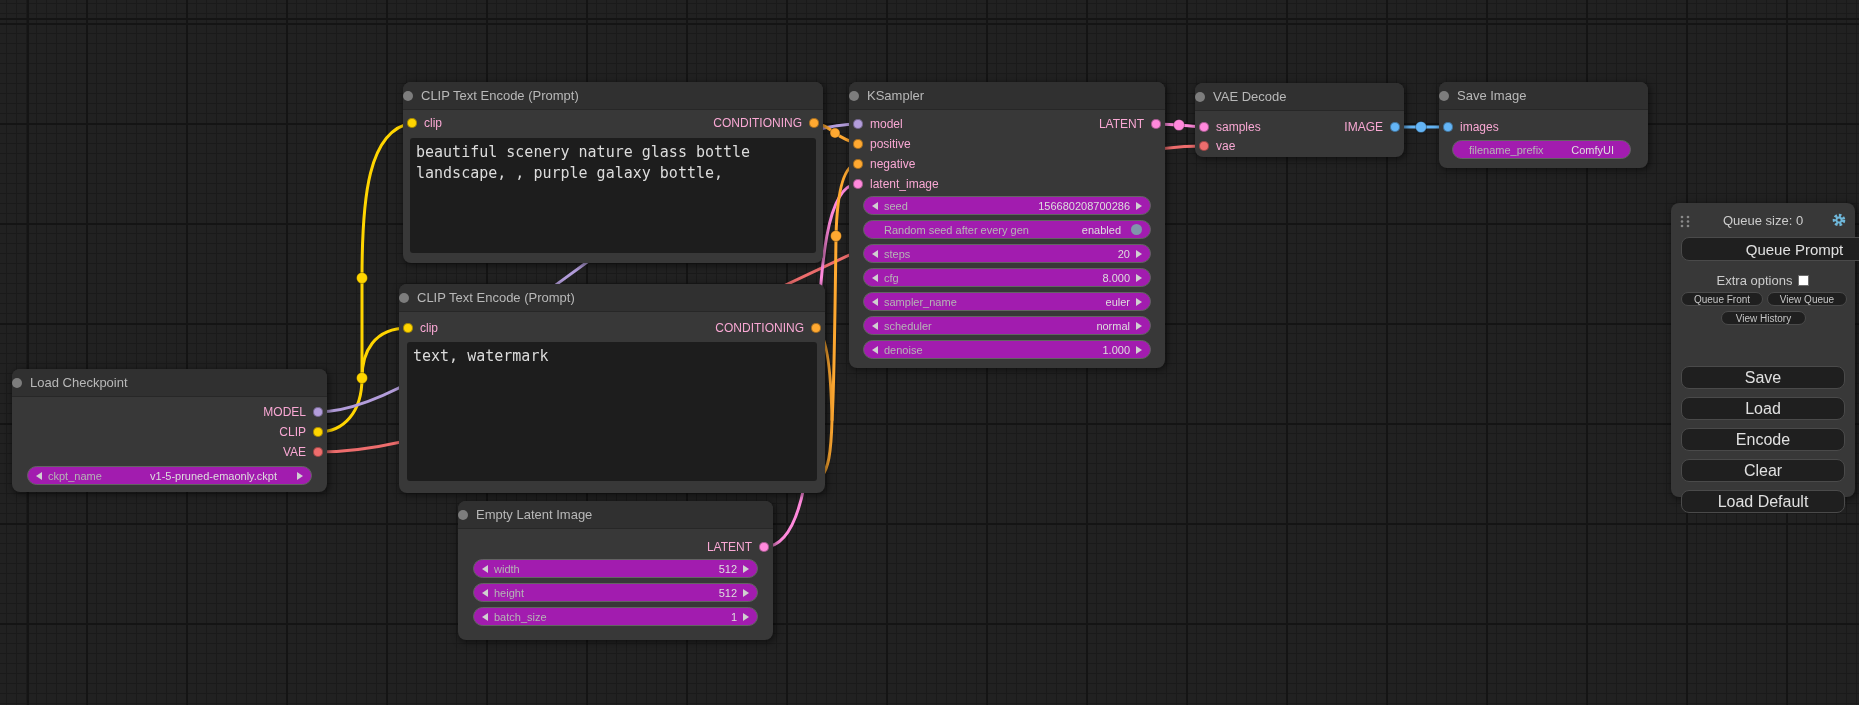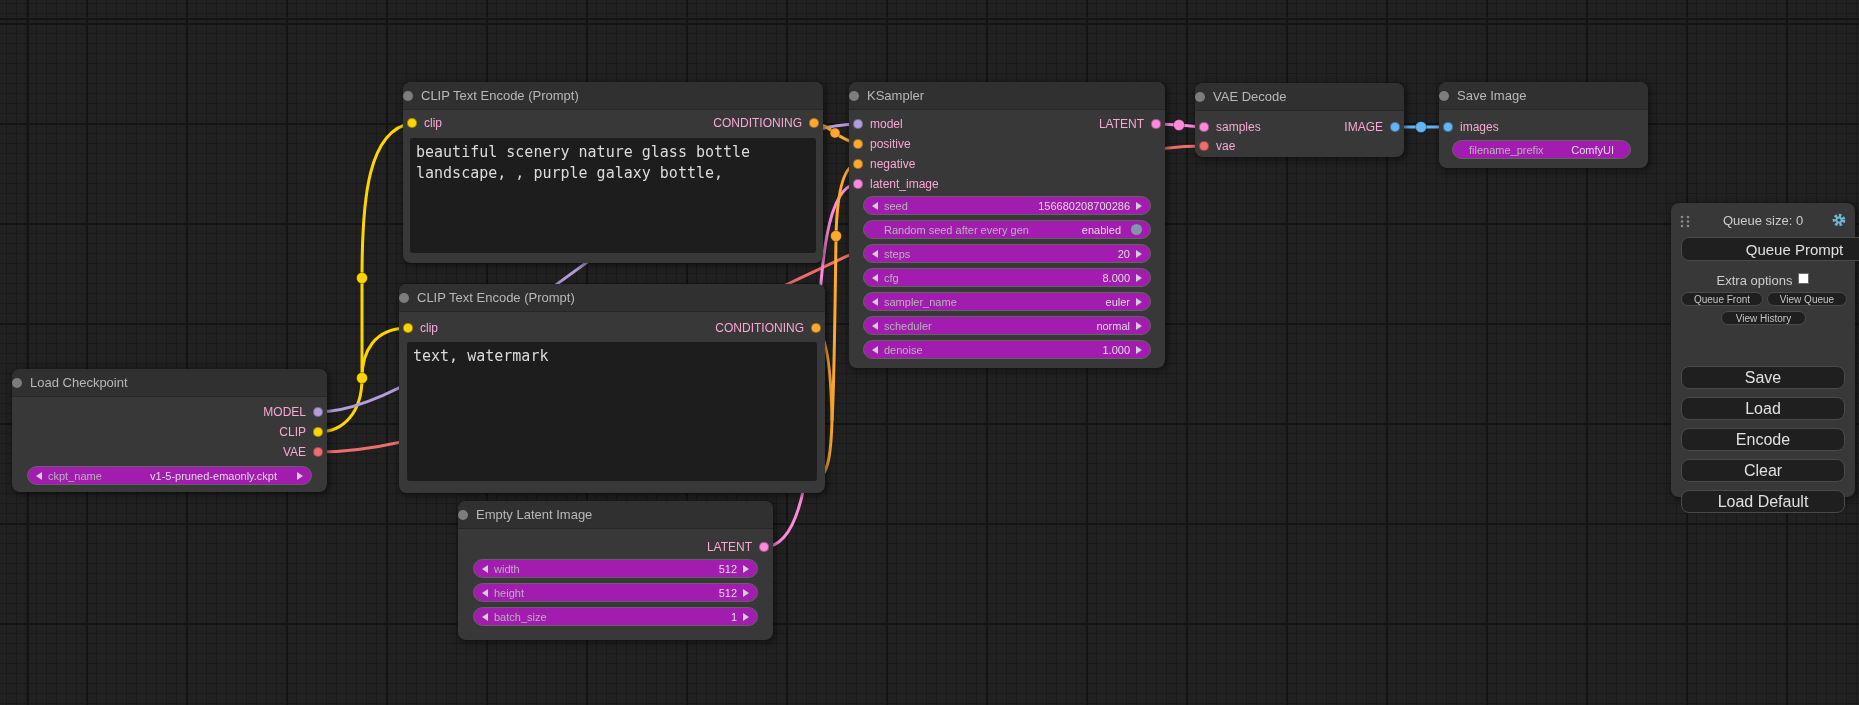--- a/index.html
+++ b/index.html
@@ -56,21 +56,21 @@
   .handle{position:absolute;left:9px;top:3px;width:10px;height:13px;}
   .gearbox{position:absolute;right:8px;top:1px;width:16px;height:16px;}
   .qbtn{
     position:absolute;background:#1f1f1f;border:1px solid #4a4a4a;border-radius:8px;
     color:#e0e0e0;display:flex;align-items:center;justify-content:center;
     box-sizing:border-box;white-space:nowrap;
   }
   .qbtn.big{left:10px;width:193px;height:24px;font-size:15px;padding-left:40px;}
   .qbtn.action{left:10px;width:164px;height:23px;font-size:16px;margin-top:24px;}
   .qbtn.small{height:14px;font-size:10px;color:#c5c5c5;border-radius:7px;}
-  .extrarow{position:absolute;left:0;top:70px;width:100%;display:flex;justify-content:center;gap:6px;}
+  .extrarow{position:absolute;left:0;top:70px;width:100%;display:flex;align-items:center;justify-content:center;gap:6px;}
   .extrarow span{font-size:13px;color:#cccccc;}
   .checkbox{width:11px;height:11px;background:#ffffff;border:1px solid #6b6b6b;box-sizing:border-box;}
 </style>
 </head>
 <body>
 
 <svg id="wires" width="1859" height="705">
   <g fill="none" stroke-width="3" stroke-linecap="round">
     <path d="M 318 432 C 344 432, 362 412, 362 378 C 362 344, 362 312, 362 278 C 362 198, 368 130, 412 123" stroke="#ffd500"></path>
     <path d="M 362 378 C 362 352, 374 328, 408 328" stroke="#ffd500"></path>

